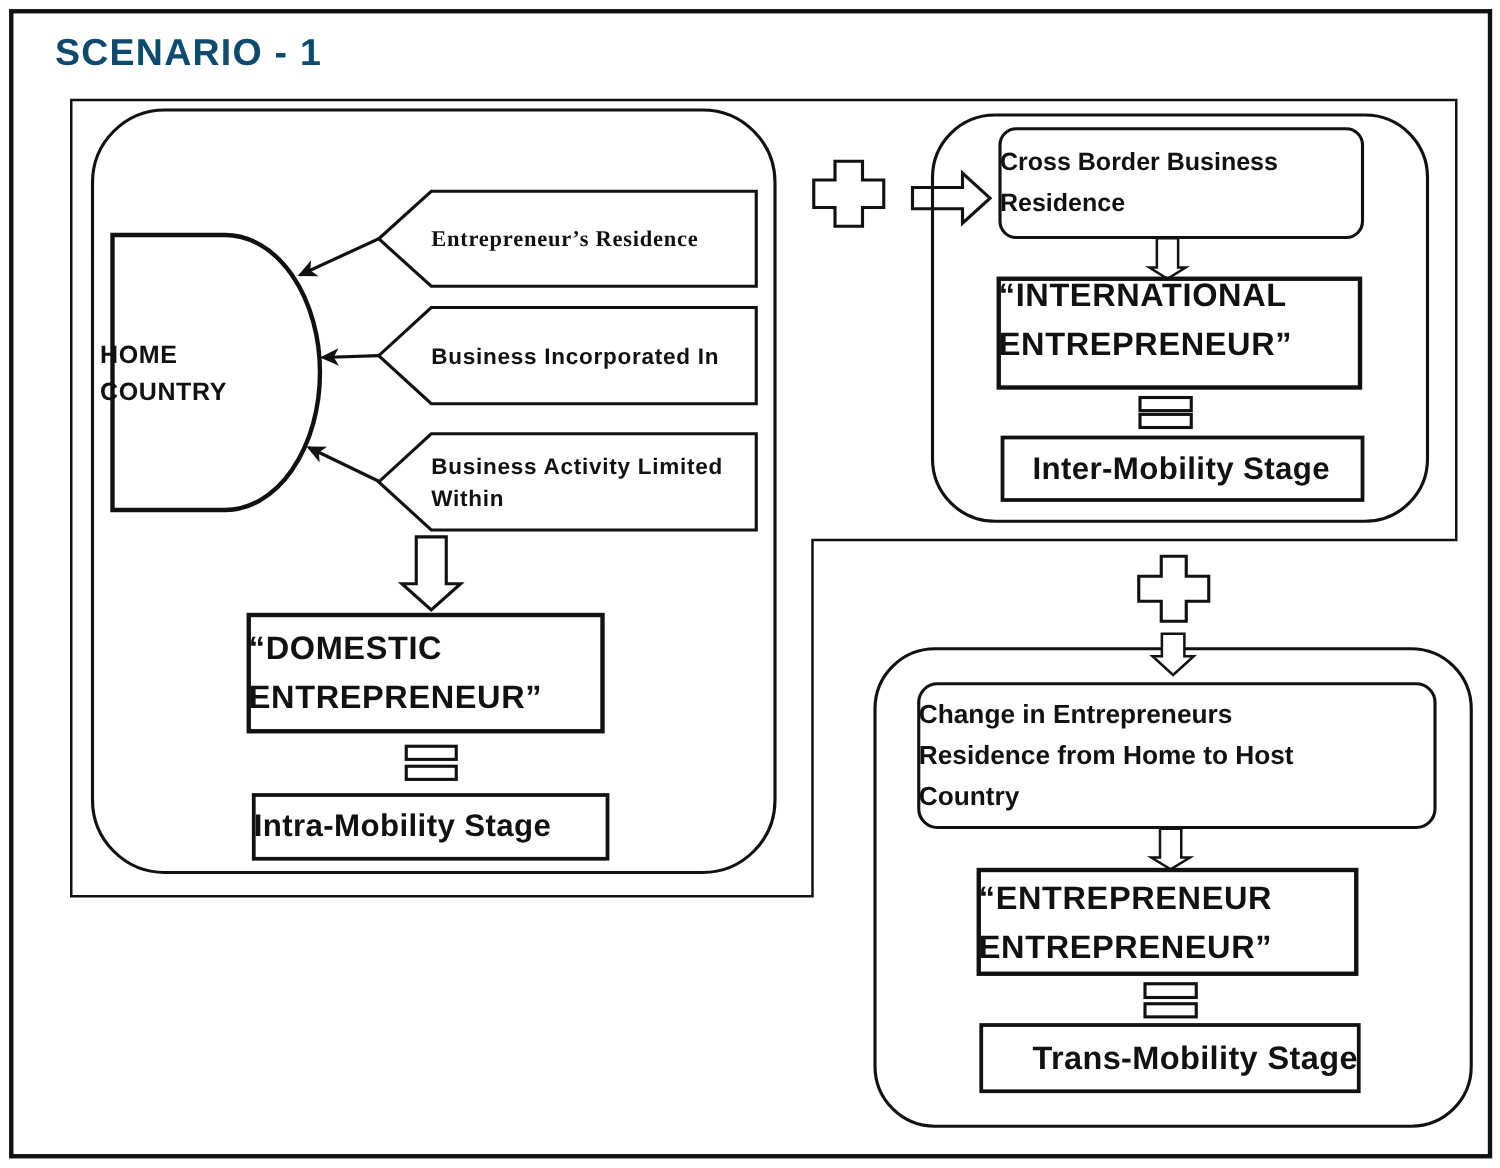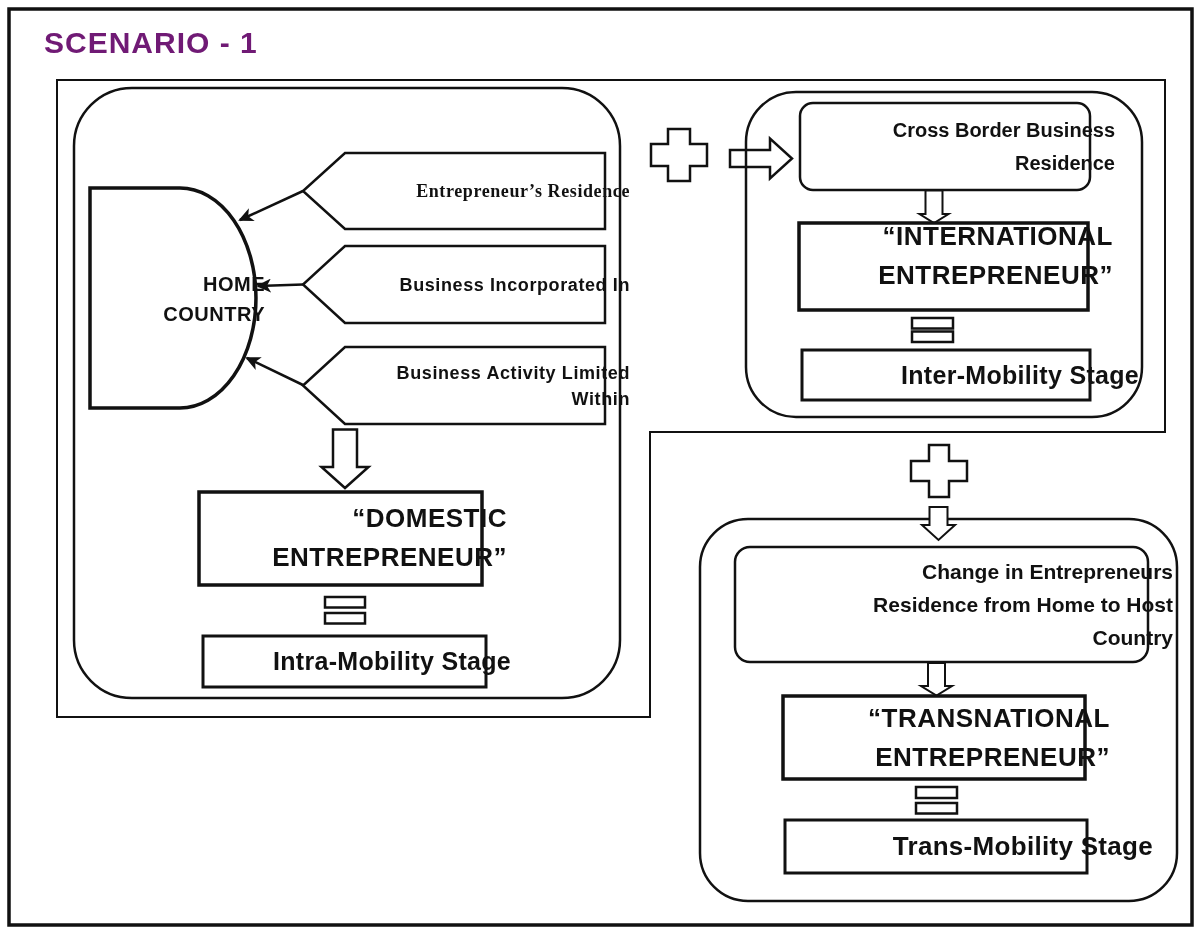--- a/index.html
+++ b/index.html
@@ -4,26 +4,26 @@
 <style>
   html,body { margin:0; padding:0; background:#ffffff; }
   .canvas {
     position:relative; width:1200px; height:934px; background:#ffffff;
     font-family:"Liberation Sans","DejaVu Sans",sans-serif; color:#111111;
     overflow:hidden;
   }
   .canvas svg { position:absolute; left:0; top:0; }
   .lbl {
     position:absolute; display:flex; flex-direction:column;
-    align-items:flex-end; justify-content:center; text-align:center;
-    font-weight:bold; color:#111111; pointer-events:none;padding-left:25px;
+    align-items:flex-start; justify-content:center; text-align:center;
+    font-weight:bold; color:#111111; pointer-events:none;
   }
   .title {
     position:absolute; left:44px; top:26px; font-weight:bold;
-    font-size:30px; letter-spacing:1px; color:#701a75;
+    font-size:30px; letter-spacing:1px; color:#0c4a6e;
   }
   .f-label   { font-size:18px; line-height:26px; letter-spacing:0.6px; }
   .country   { font-size:20px; line-height:30px; letter-spacing:0.5px; }
   .result    { font-size:26px; line-height:39px; letter-spacing:0.5px; }
   .stage     { font-size:25px; letter-spacing:0.3px; white-space:nowrap; }
   .trigger-s { font-size:20px; line-height:33px; }
   .trigger-l { font-size:21px; line-height:33px; }
 </style>
 </head>
 <body>
@@ -137,19 +137,19 @@
 
   <div class="lbl stage" style="left:802px; top:350px; width:288px; height:50px;margin-left:24px;">Inter-Mobility Stage</div>
 
   <div class="lbl trigger-l" style="left:735px; top:547px; width:413px; height:115px;">
     <div>Change in Entrepreneurs</div>
     <div>Residence from Home to Host</div>
     <div>Country</div>
   </div>
 
   <div class="lbl result" style="left:783px; top:696px; width:302px; height:83px;">
-    <div>“TRANSNATIONAL</div>
+    <div>“ENTREPRENEUR</div>
     <div>ENTREPRENEUR”</div>
   </div>
 
   <div class="lbl stage" style="left:826px; top:820px; width:302px; height:53px; font-size:26px;">Trans-Mobility Stage</div>
 
 </div>
 
 </body></html>

